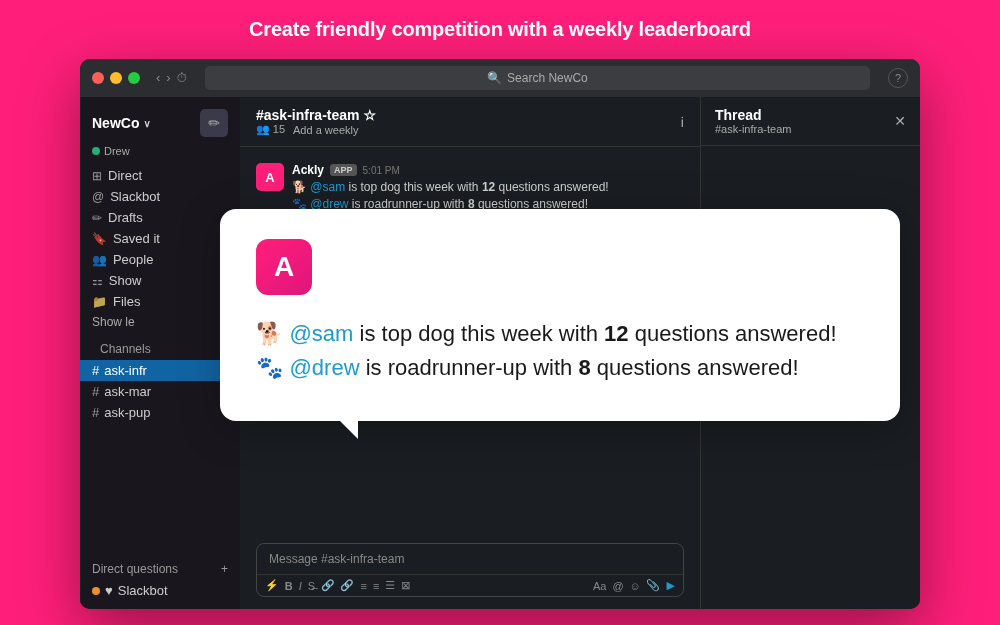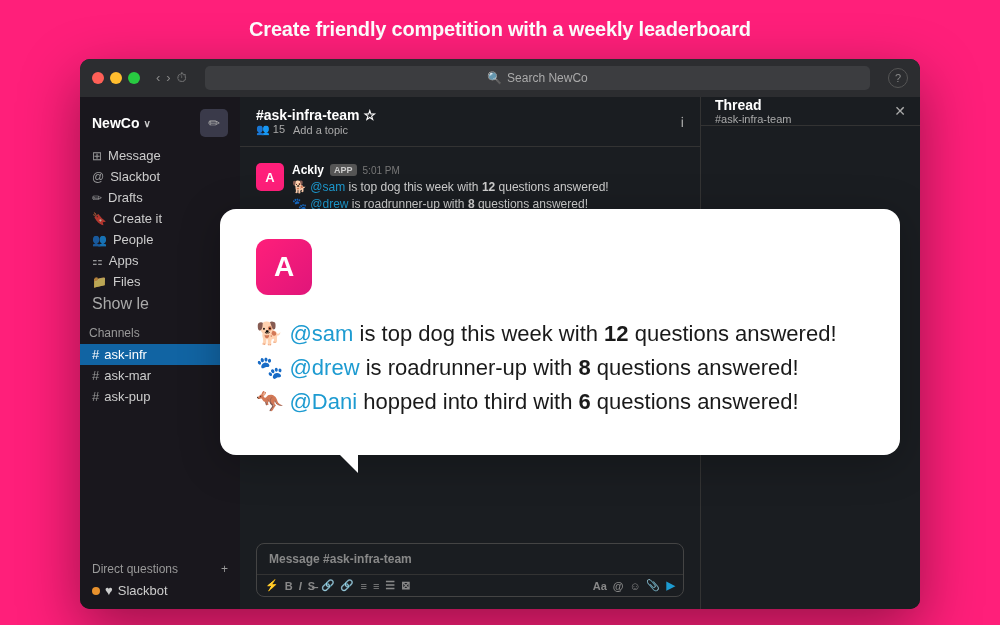--- a/index.html
+++ b/index.html
@@ -163,21 +163,21 @@
       font-size: 13px;
       gap: 6px;
       cursor: pointer;
     }
 
     .sidebar-item-icon { font-size: 12px; opacity: 0.7; }
 
     .sidebar-section-header {
       color: #999;
       font-size: 12px;
-      padding: 10px 9px 4px;
+      padding: 10px 20px 4px;
       display: flex;
       align-items: flex-end;
       justify-content: space-between;
     }
 
     .channel-item {
       display: flex;
       align-items: center;
       padding: 3px 12px;
       color: #ccc;
@@ -331,21 +331,21 @@
     .thread-panel {
       width: 220px;
       background: #1a1d21;
       border-left: 1px solid #333;
       display: flex;
       flex-direction: column;
       flex-shrink: 0;
     }
 
     .thread-header {
-      padding: 0 14px;
+      padding: 10px 14px;
       border-bottom: 1px solid #333;
       display: flex;
       align-items: center;
       justify-content: space-between;
     }
 
     .thread-title {
       font-weight: 700;
       color: white;
       font-size: 14px;
@@ -364,21 +364,20 @@
 
     .thread-content {
       flex: 1;
       padding: 10px 14px;
     }
 
     
     .message-input-area {
       padding: 8px 16px 12px;
       flex-shrink: 0;
-      font-weight: bold;
     }
 
     .message-input-box {
       border: 1px solid #444;
       border-radius: 8px;
       overflow: hidden;
     }
 
     .message-input-field {
       padding: 8px 12px;
@@ -464,21 +463,21 @@
       bottom: -18px;
       left: 120px;
       width: 0; height: 0;
       border-left: 18px solid transparent;
       border-right: 0px solid transparent;
       border-top: 18px solid white;
     }
 
     .show-less-item {
       color: #aaa;
-      font-size: 16px;
+      font-size: 12px;
       padding: 3px 12px;
       cursor: pointer;
     }
   </style>
 </head>
 <body>
 
 <div class="headline">Create friendly competition with a weekly leaderboard</div>
 
 <div class="browser">
@@ -504,44 +503,48 @@
   <div class="app-layout">
 
     <div class="sidebar">
       <div class="workspace-header">
         <div class="workspace-name">
           <span>NewCo</span>
           <span class="workspace-chevron">∨</span>
         </div>
         <div class="compose-icon">✏</div>
       </div>
+      <div class="user-status">
+        <span class="status-dot"></span>
+        <span>Drew</span>
+      </div>
 
       <div class="sidebar-item">
         <span class="sidebar-item-icon">⊞</span>
-        <span>Message</span>
+        <span>Direct</span>
       </div>
       <div class="sidebar-item">
         <span class="sidebar-item-icon">@</span>
         <span>Slackbot</span>
       </div>
       <div class="sidebar-item">
         <span class="sidebar-item-icon">✏</span>
         <span>Drafts</span>
       </div>
       <div class="sidebar-item">
         <span class="sidebar-item-icon">🔖</span>
-        <span>Create it</span>
+        <span>Saved it</span>
       </div>
       <div class="sidebar-item">
         <span class="sidebar-item-icon">👥</span>
         <span>People</span>
       </div>
       <div class="sidebar-item">
         <span class="sidebar-item-icon">⚏</span>
-        <span>Apps</span>
+        <span>Show</span>
       </div>
       <div class="sidebar-item">
         <span class="sidebar-item-icon">📁</span>
         <span>Files</span>
       </div>
       <div class="show-less-item">
         <span>Show le</span>
       </div>
 
       <div class="sidebar-section-header">
@@ -576,21 +579,21 @@
 
     <div class="channel-main">
       <div class="channel-header">
         <div>
           <div class="channel-name">
             <span>#ask-infra-team</span>
             <span>☆</span>
           </div>
           <div class="channel-meta">
             <span>👥 <span>15</span></span>
-            <span>Add a topic</span>
+            <span>Add a weekly</span>
           </div>
         </div>
         <div class="channel-actions">
           <span>ℹ</span>
         </div>
       </div>
 
       <div class="channel-messages">
         <div class="msg-preview">
           <div class="msg-avatar-small">A</div>
@@ -657,19 +660,16 @@
         <span>A</span>
       </div>
     </div>
     <div class="popup-message">
       <div>
         🐕 <span class="mention">@sam</span> is top dog this week with <span class="bold">12</span> questions answered!
       </div>
       <div>
         🐾 <span class="mention">@drew</span> is roadrunner-up with <span class="bold">8</span> questions answered!
       </div>
-      <div>
-        🦘 <span class="mention">@Dani</span> hopped into third with <span class="bold">6</span> questions answered!
-      </div>
     </div>
   </div>
 
 </div>
 
 </body></html>

